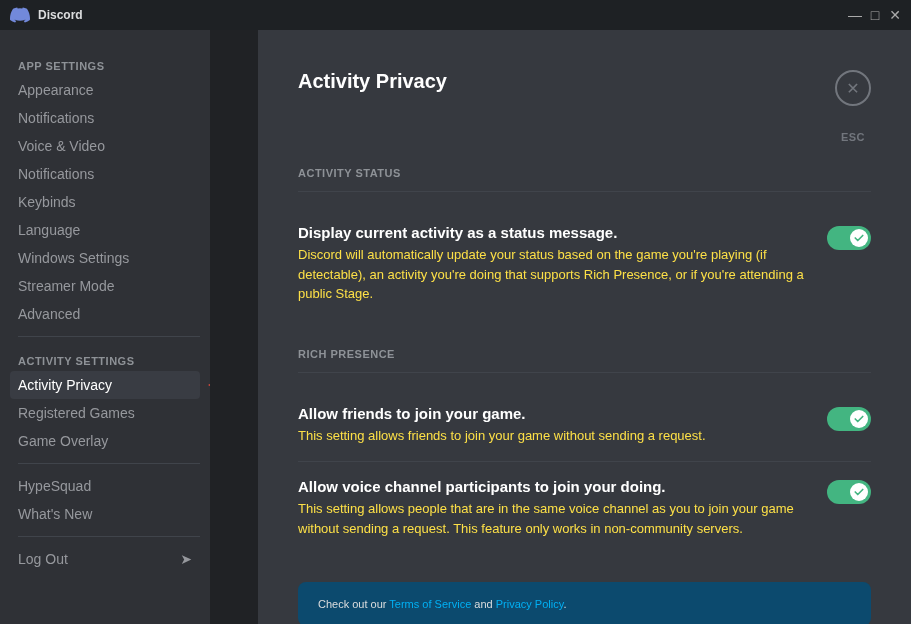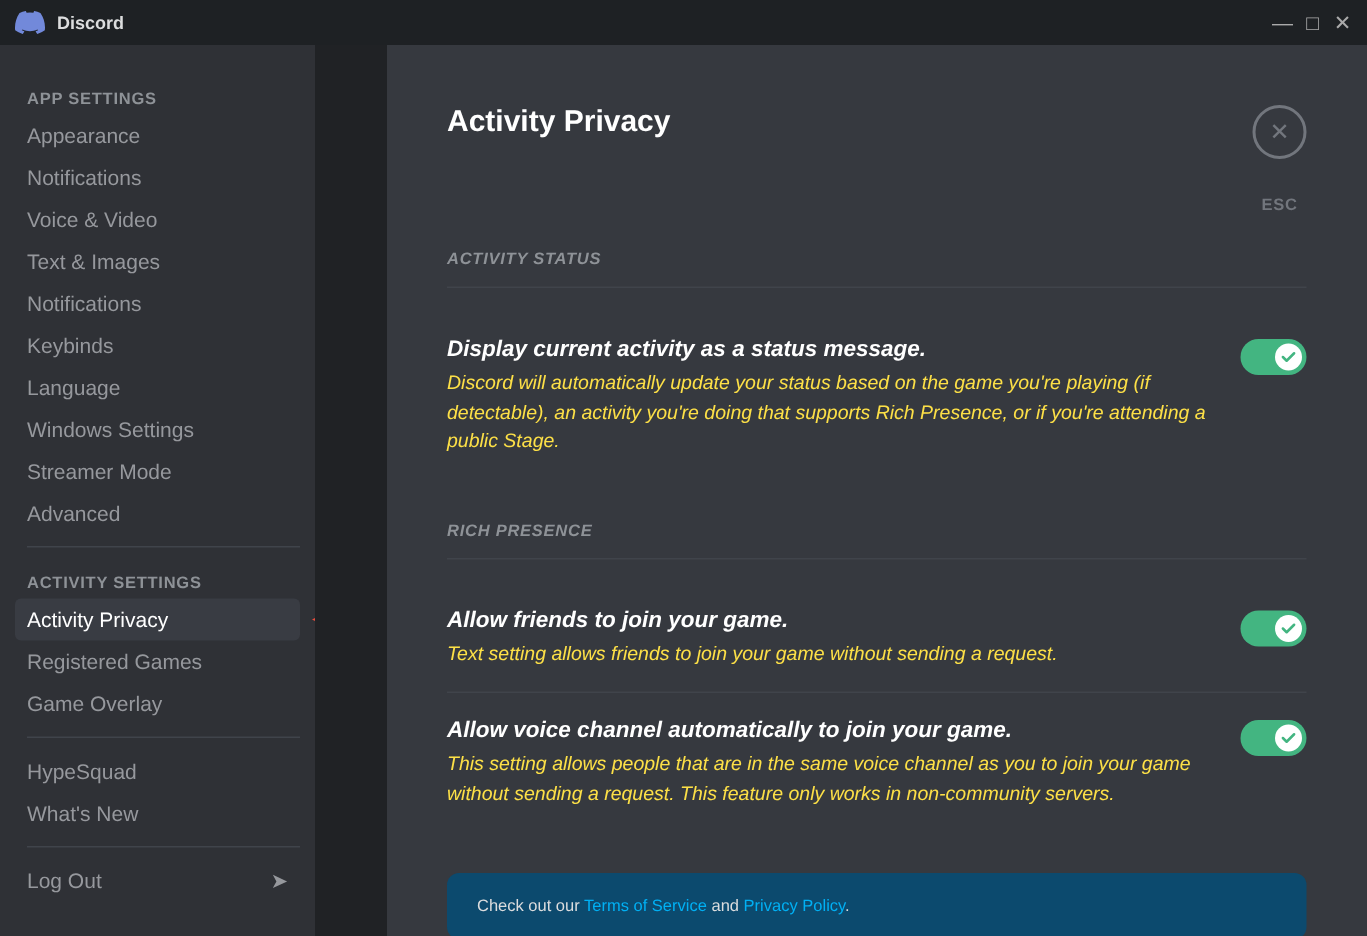--- a/index.html
+++ b/index.html
@@ -204,21 +204,20 @@
       align-items: center;
       justify-content: center;
     }
     .toggle-check {
       width: 10px;
       height: 10px;
       fill: #43b581;
     }
     .section-block {
       margin-bottom: 28px;
-      font-style: italic;
     }
     .info-banner {
       background: #0c4a6e;
       border-radius: 8px;
       padding: 16px 20px;
       margin-top: 20px;
       font-size: 11px;
       color: #dcddde;
     }
     .info-banner a {
@@ -257,23 +256,20 @@
     <div class="sidebar-item">
       <span>Appearance</span>
     </div>
     <div class="sidebar-item">
       <span>Notifications</span>
     </div>
     <div class="sidebar-item">
       <span>Voice &amp; Video</span>
     </div>
     <div class="sidebar-item">
-      <span>Text &amp; Images</span>
-    </div>
-    <div class="sidebar-item">
       <span>Notifications</span>
     </div>
     <div class="sidebar-item">
       <span>Keybinds</span>
     </div>
     <div class="sidebar-item">
       <span>Language</span>
     </div>
     <div class="sidebar-item">
       <span>Windows Settings</span>
@@ -347,34 +343,34 @@
       </div>
     </div>
 
     <div class="section-block">
       <div class="section-label">RICH PRESENCE</div>
       <div class="setting-section-divider"></div>
 
       <div class="setting-row">
         <div class="setting-info">
           <div class="setting-title">Allow friends to join your game.</div>
-          <div class="setting-desc">Text setting allows friends to join your game without sending a request.</div>
+          <div class="setting-desc">This setting allows friends to join your game without sending a request.</div>
         </div>
         <div class="toggle">
           <div class="toggle-knob">
             <svg class="toggle-check" viewBox="0 0 12 12">
               <path d="M1.5 6l3 3 6-6" stroke="#43b581" stroke-width="2" fill="none" stroke-linecap="round" stroke-linejoin="round"></path>
             </svg>
           </div>
         </div>
       </div>
 
       <div class="setting-row">
         <div class="setting-info">
-          <div class="setting-title">Allow voice channel automatically to join your game.</div>
+          <div class="setting-title">Allow voice channel participants to join your doing.</div>
           <div class="setting-desc">This setting allows people that are in the same voice channel as you to join your game without sending a request. This feature only works in non-community servers.</div>
         </div>
         <div class="toggle">
           <div class="toggle-knob">
             <svg class="toggle-check" viewBox="0 0 12 12">
               <path d="M1.5 6l3 3 6-6" stroke="#43b581" stroke-width="2" fill="none" stroke-linecap="round" stroke-linejoin="round"></path>
             </svg>
           </div>
         </div>
       </div>

